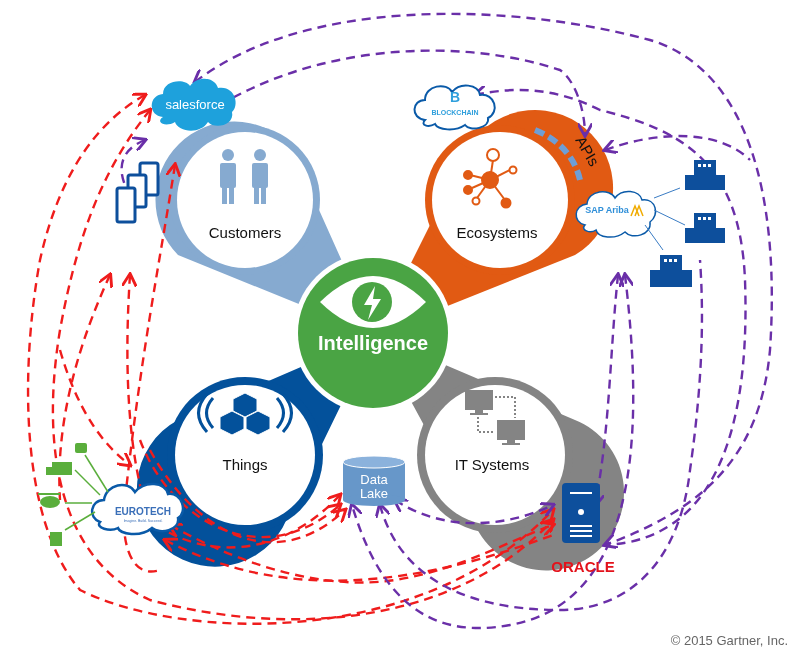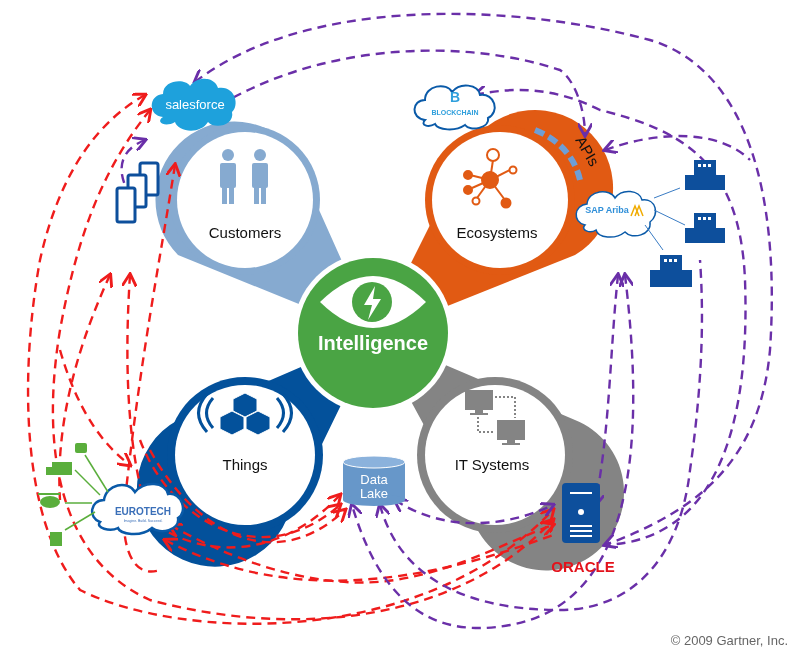--- a/index.html
+++ b/index.html
@@ -219,13 +219,13 @@
     <rect x="562" y="483" width="38" height="60" rx="4" fill="#0d4f9c"></rect>
     <rect x="570" y="492" width="22" height="2" fill="#fff"></rect>
     <circle cx="581" cy="512" r="3" fill="#fff"></circle>
     <rect x="570" y="525" width="22" height="2" fill="#fff"></rect>
       <rect x="570" y="530" width="22" height="2" fill="#fff"></rect>
       <rect x="570" y="535" width="22" height="2" fill="#fff"></rect>
     <text class="lbl" x="583" y="572" text-anchor="middle" font-size="15" font-weight="bold" fill="#e3121b">ORACLE</text>
   </g>
 </svg>
 
-<div class="copyright">© 2009 Gartner, Inc.</div>
+<div class="copyright">© 2015 Gartner, Inc.</div>
 
 </body></html>

